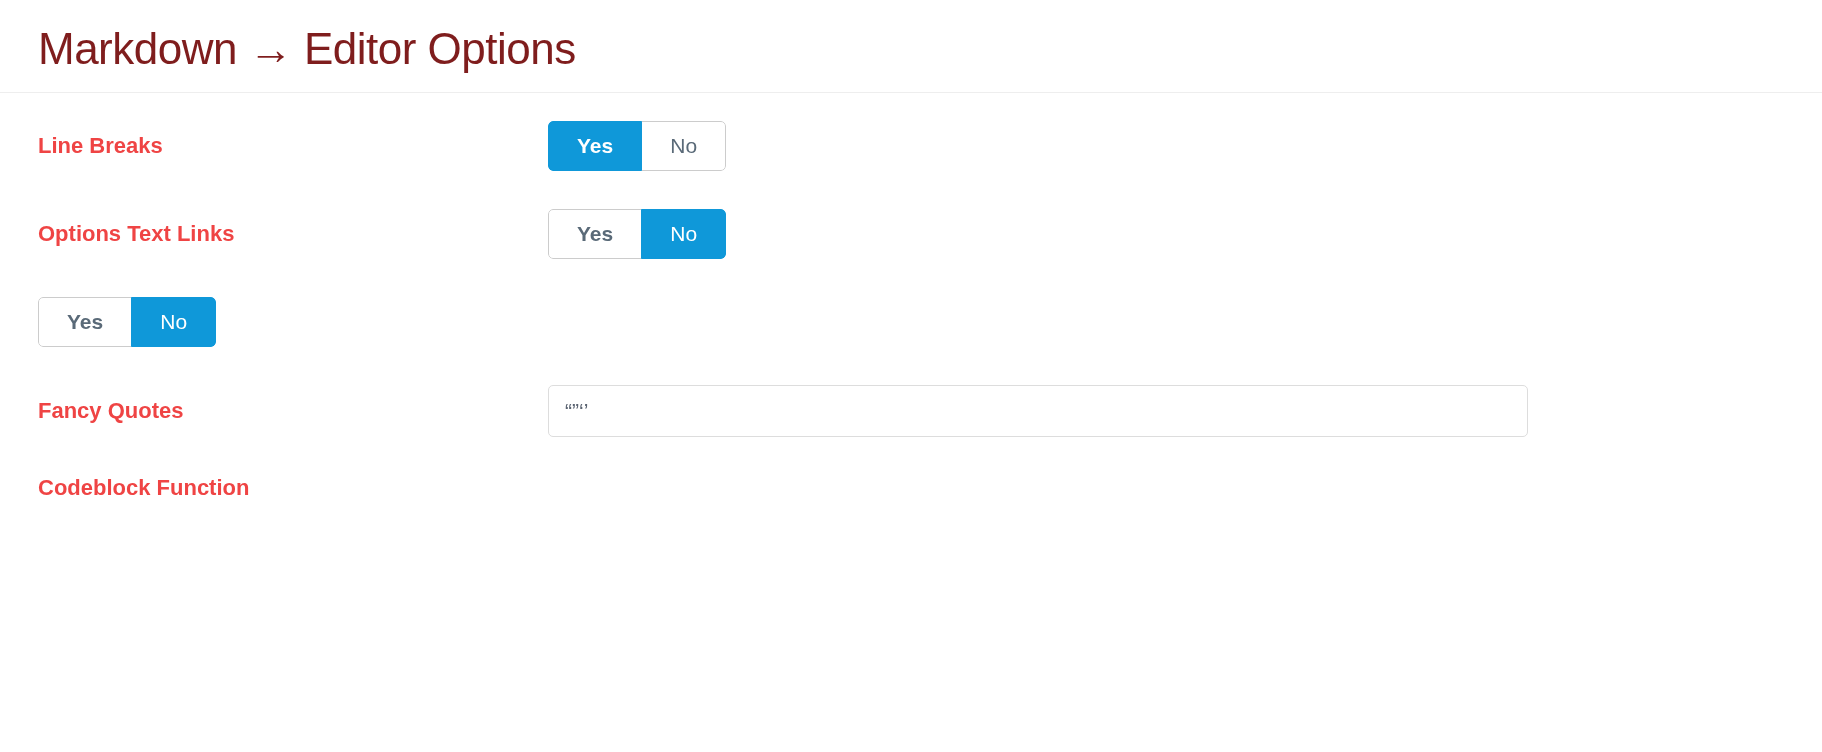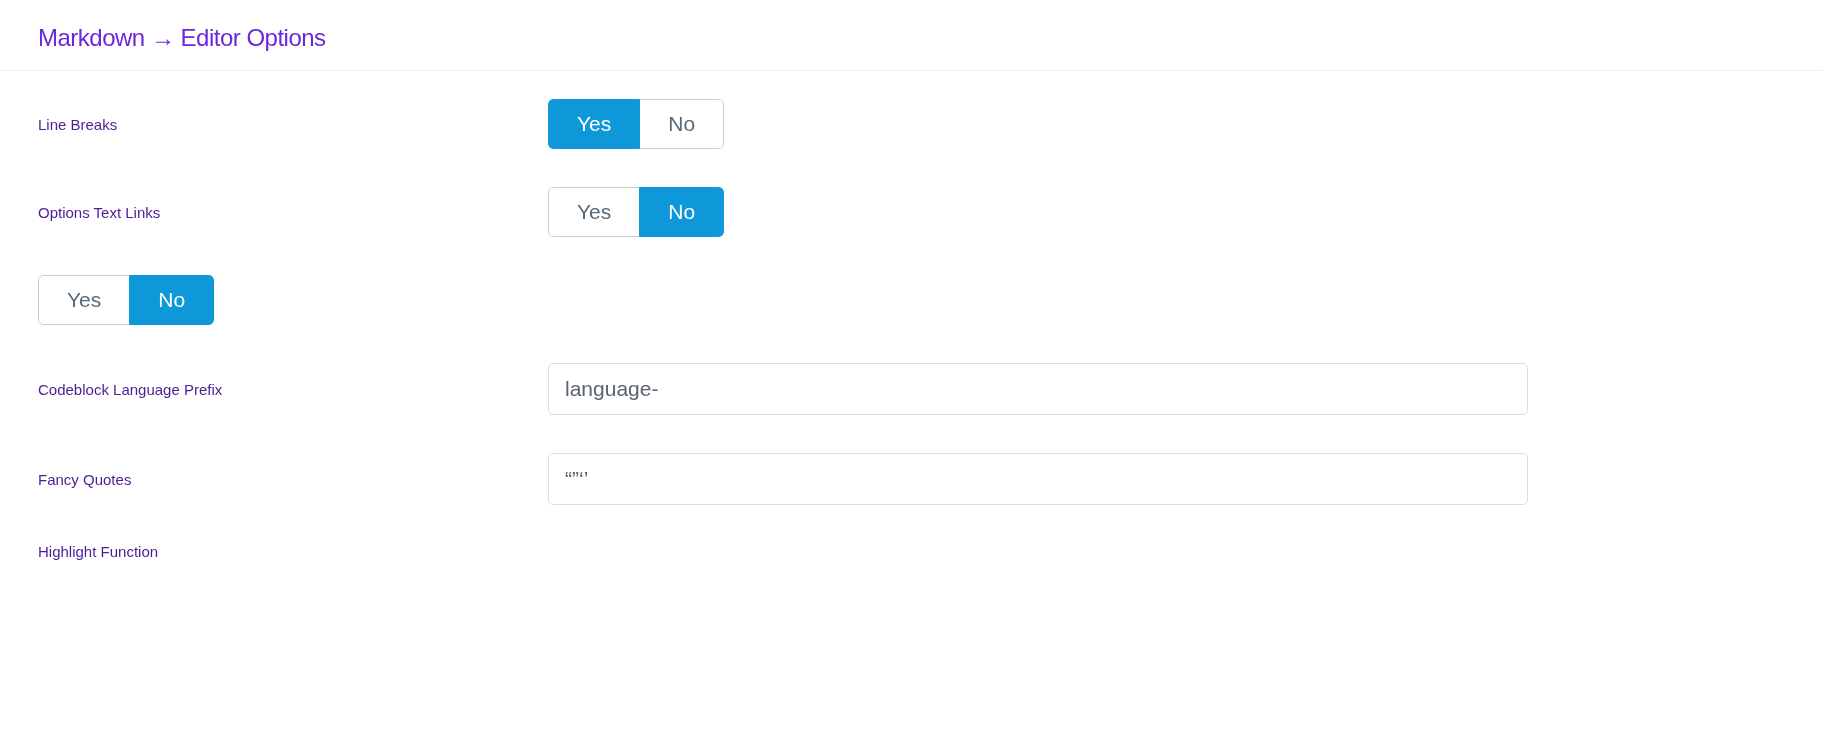--- a/index.html
+++ b/index.html
@@ -10,42 +10,42 @@
     body {
       font-family: -apple-system, BlinkMacSystemFont, "Helvetica Neue", Helvetica, Arial, sans-serif;
       background: #ffffff;
       color: #333;
     }
     .header {
       padding: 24px 38px 18px 38px;
       border-bottom: 1px solid #eee;
     }
     .header h1 {
-      font-size: 24px;
+      font-size: 44px;
       font-weight: 400;
-      color: #6d28d9;
+      color: #7f1d1d;
       letter-spacing: -0.5px;
     }
     .form-container {
       padding: 28px 38px;
     }
     .form-row {
       display: flex;
       align-items: center;
       margin-bottom: 38px;
     }
     .form-row:last-child {
       margin-bottom: 0;
     }
     .form-label {
       width: 510px;
       flex-shrink: 0;
-      font-size: 15px;
-      color: #4c1d95;
-      font-weight: 400;
+      font-size: 22px;
+      color: #ef4444;
+      font-weight: 700;
     }
     .form-control-wrap {
       flex: 1;
     }
     .btn-group {
       display: inline-flex;
       border-radius: 5px;
       overflow: hidden;
     }
     .btn-toggle {
@@ -58,20 +58,21 @@
       border: 1px solid #ccc;
       color: #5a6a78;
       cursor: pointer;
       user-select: none;
       margin-left: -1px;
     }
     .btn-toggle:first-child {
       margin-left: 0;
       border-top-left-radius: 5px;
       border-bottom-left-radius: 5px;
+      font-weight: bold;
     }
     .btn-toggle:last-child {
       border-top-right-radius: 5px;
       border-bottom-right-radius: 5px;
     }
     .btn-toggle.active {
       background: #0f98d9;
       border-color: #0f98d9;
       color: #ffffff;
       position: relative;
@@ -120,31 +121,25 @@
 
   <div class="form-row">
     <div class="form-control-wrap">
       <div class="btn-group">
         <div class="btn-toggle">Yes</div>
         <div class="btn-toggle active">No</div>
       </div>
     </div>
   </div>
 
-  <div class="form-row">
-    <div class="form-label">Codeblock Language Prefix</div>
-    <div class="form-control-wrap">
-      <input type="text" class="text-input" value="language-" style="">
-    </div>
-  </div>
 
   <div class="form-row">
     <div class="form-label">Fancy Quotes</div>
     <div class="form-control-wrap">
       <input type="text" class="text-input" value="“”‘’" style="">
     </div>
   </div>
 
   <div class="form-row">
-    <div class="form-label">Highlight Function</div>
+    <div class="form-label">Codeblock Function</div>
   </div>
 
 </div>
 
 </body></html>

